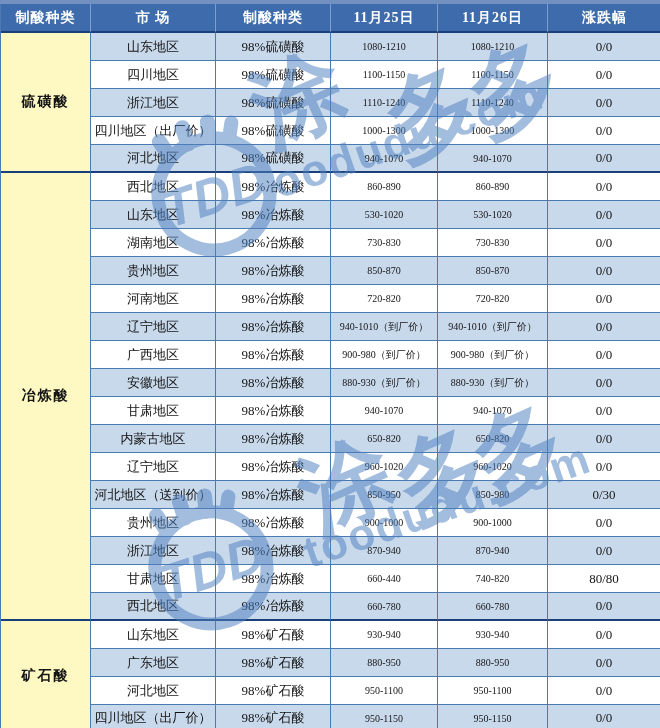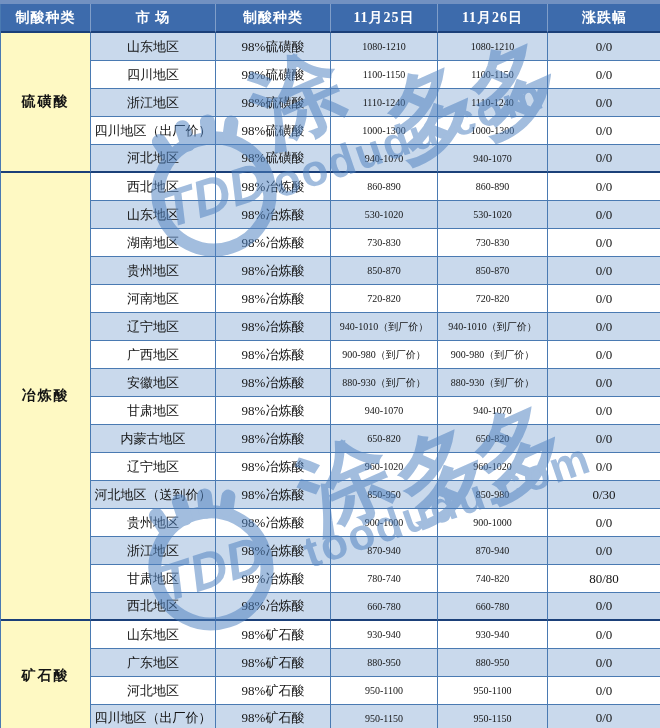--- a/index.html
+++ b/index.html
@@ -203,21 +203,21 @@
         <tr class="row-light">
           <td>浙江地区</td>
           <td>98%冶炼酸</td>
           <td class="c-price">870-940</td>
           <td class="c-price">870-940</td>
           <td>0/0</td>
         </tr>
         <tr class="row-white">
           <td>甘肃地区</td>
           <td>98%冶炼酸</td>
-          <td class="c-price">780-740</td>
+          <td class="c-price">660-440</td>
           <td class="c-price">740-820</td>
           <td>80/80</td>
         </tr>
         <tr class="row-light group-end">
           <td>西北地区</td>
           <td>98%冶炼酸</td>
           <td class="c-price">660-780</td>
           <td class="c-price">660-780</td>
           <td>0/0</td>
         </tr>

